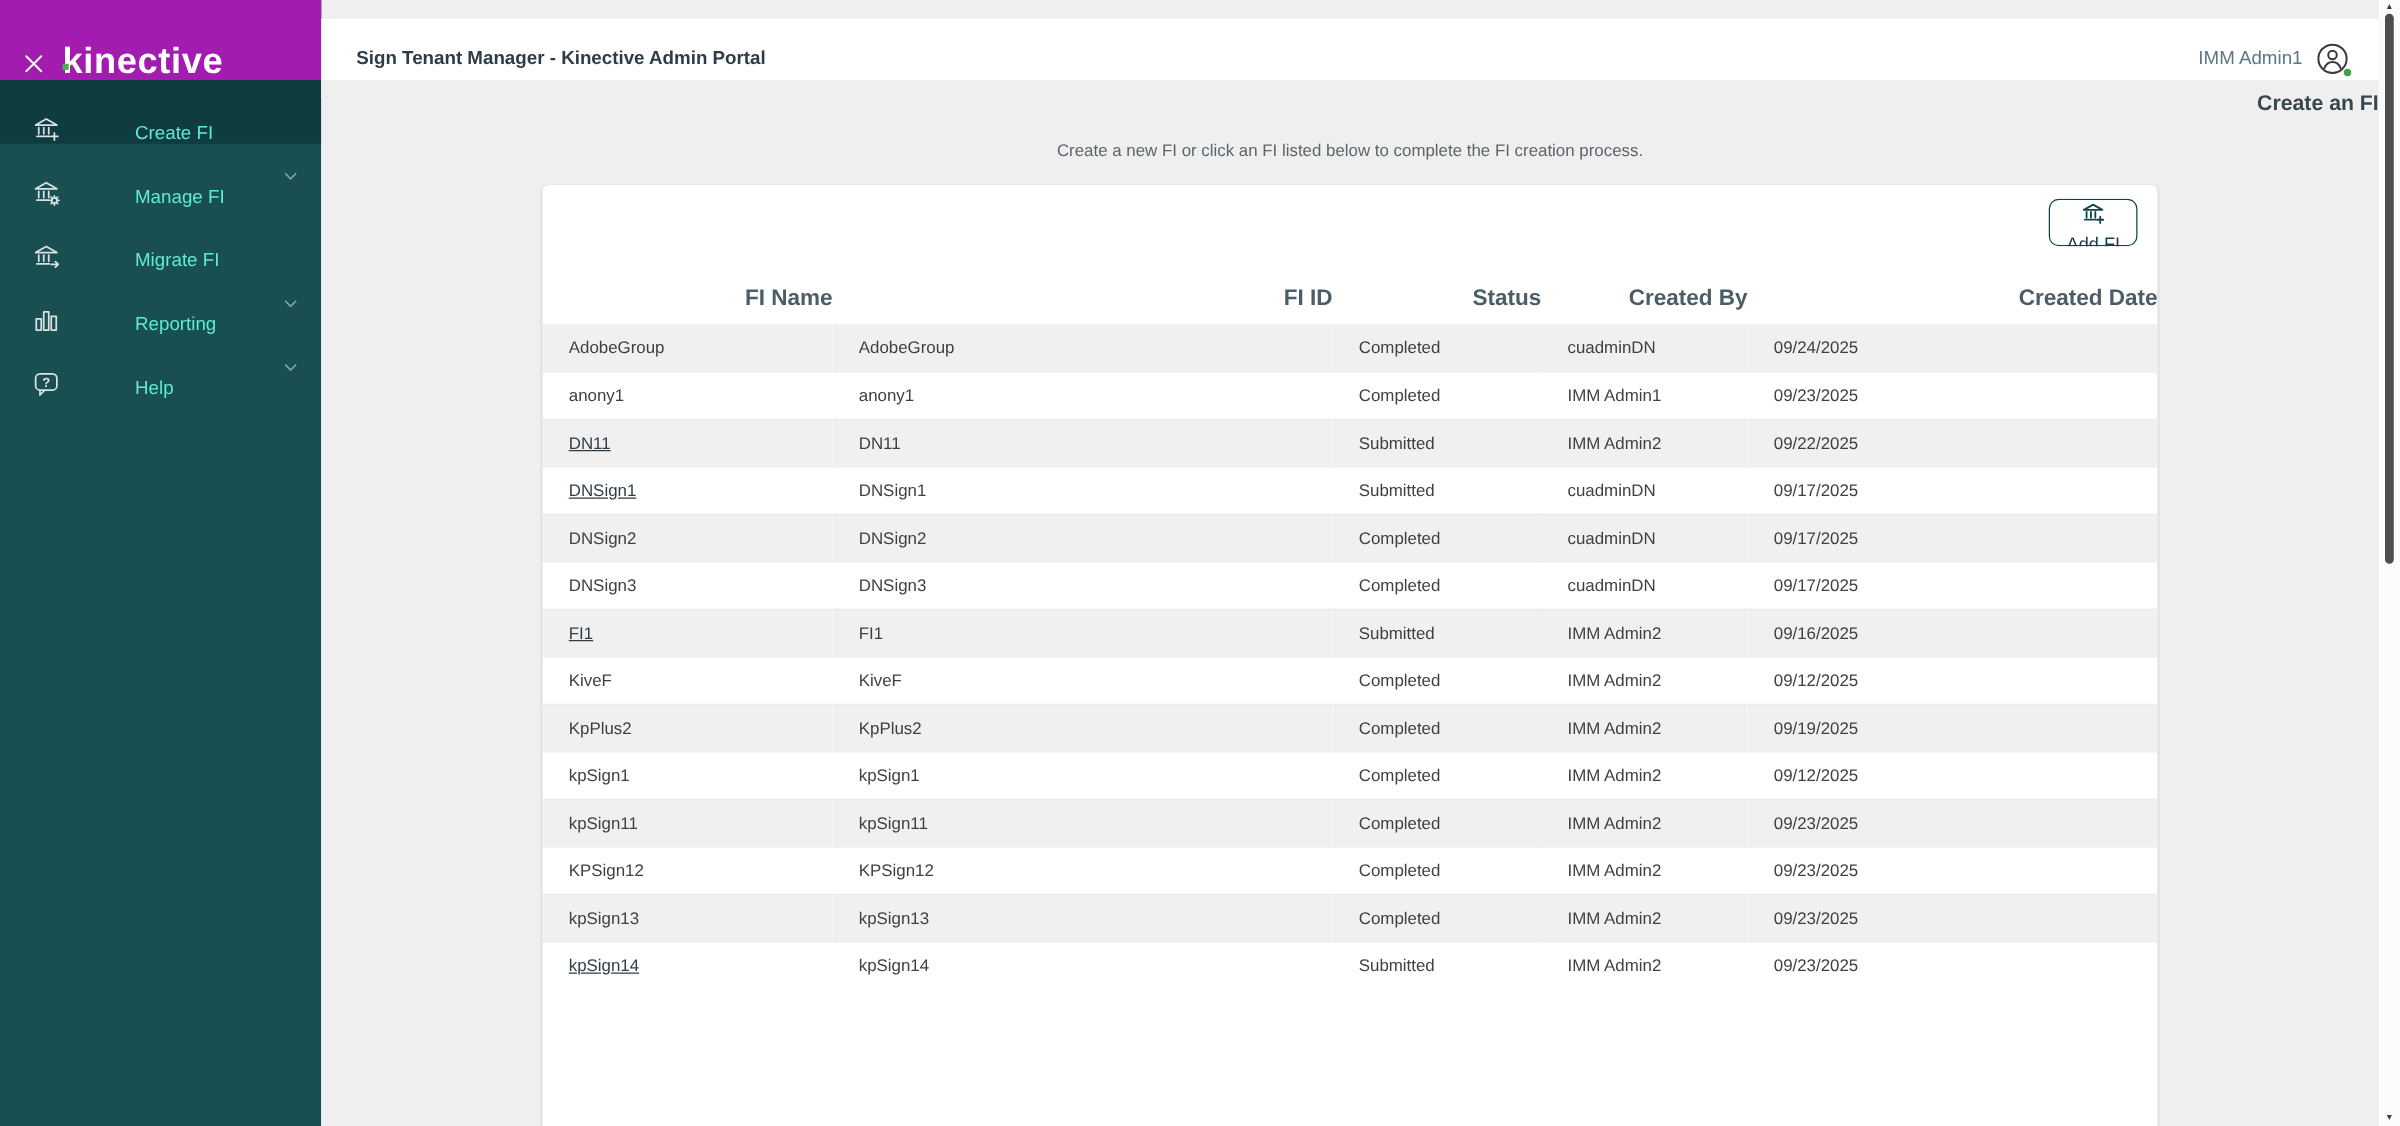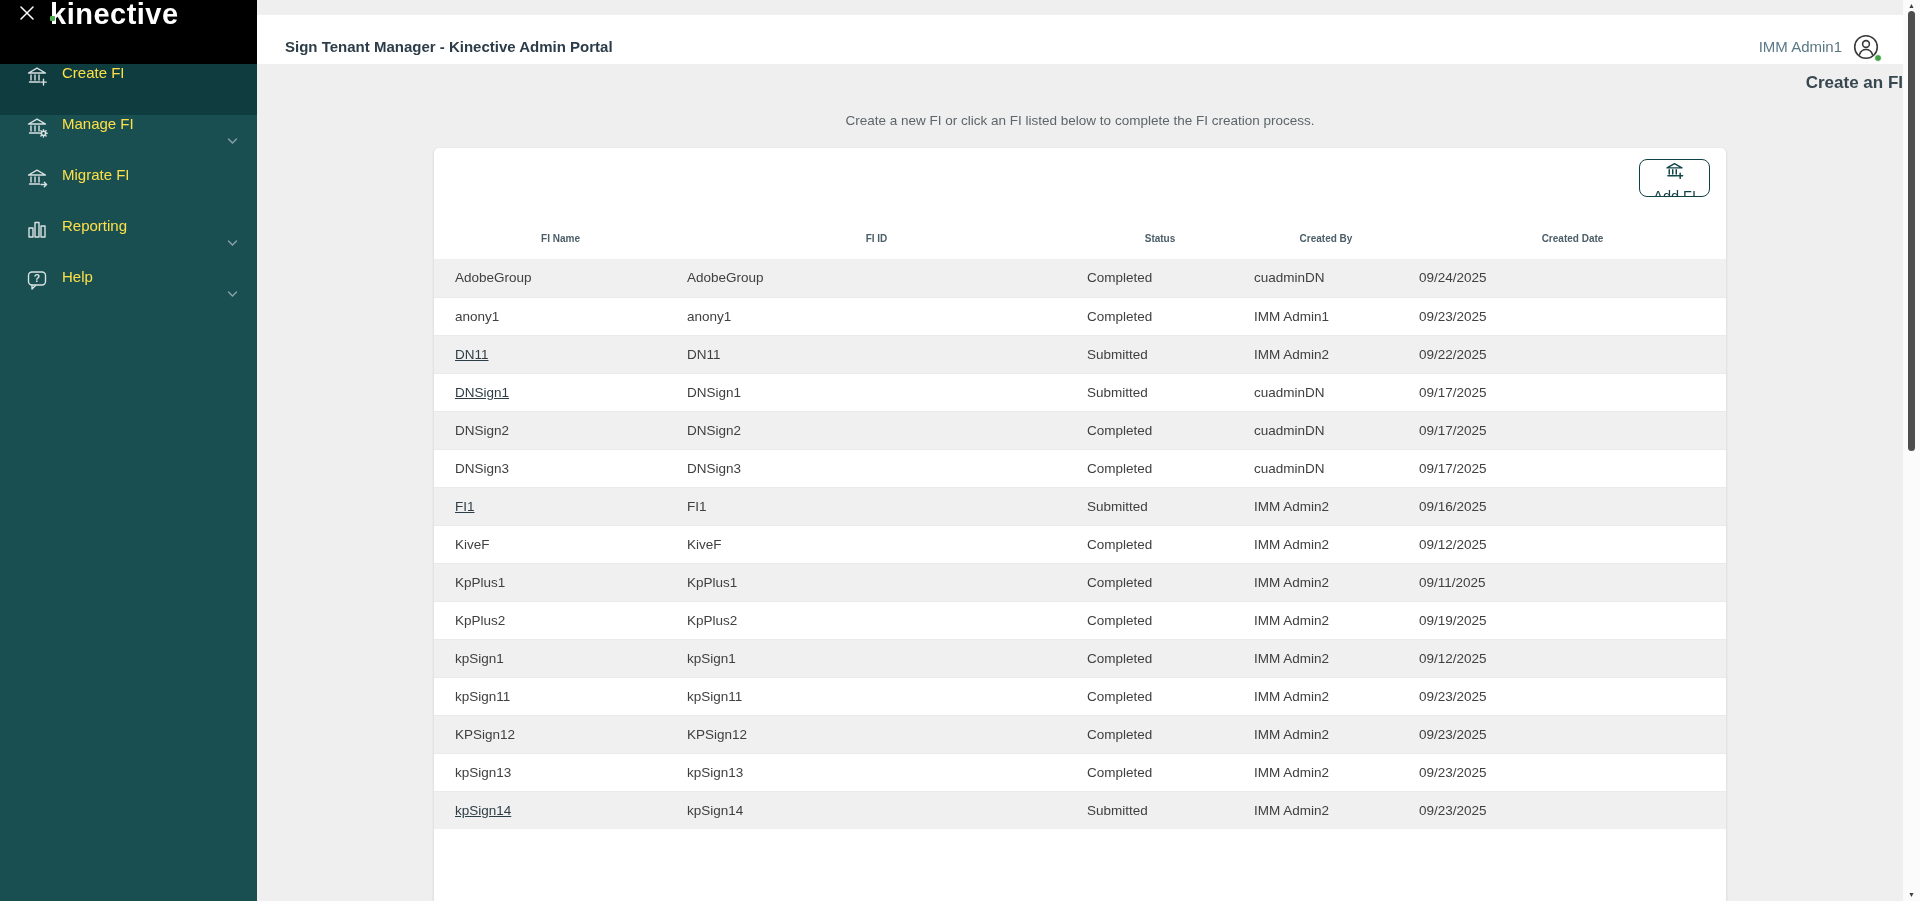--- a/index.html
+++ b/index.html
@@ -10,44 +10,45 @@
     position: relative;
   }
 
   
   .sidebar {
     position: absolute; left: 0; top: 0;
     width: 257px; height: 901px;
     background: #1a4f52;
   }
   .sidebar-header {
-    height: 64px; background: #000000;
-    display: flex; align-items: flex-start;
+    height: 64px; background: #a21caf;
+    display: flex; align-items: flex-end;
     padding-left: 14px;
   }
   .close-btn {
     width: 26px; height: 26px;
     display: flex; align-items: center; justify-content: center;
     cursor: pointer; background: none; border: none;
   }
   .logo {
     position: relative; margin-left: 10px;
     color: #ffffff; font-size: 29px; font-weight: bold;
     letter-spacing: 0.5px; line-height: 1;
   }
   .logo-dot {
     position: absolute; left: 0px; top: 16px;
     width: 5px; height: 5px; border-radius: 1px;
     background: #4caf50;
   }
   .nav-item {
-    height: 51px; display: flex; align-items: flex-start;
+    height: 51px; display: flex; align-items: flex-end;
     padding-left: 25px; cursor: pointer;
-    color: #fde047; font-size: 15px;
+    color: #5eead4; font-size: 15px;
     position: relative;
+    gap: 46px;
   }
   .nav-item.active { background: #0f3c3f; }
   .nav-item .nav-icon { width: 24px; height: 24px; margin-right: 13px; flex: 0 0 auto; }
   .nav-item .chev {
     position: absolute; right: 18px; top: 50%; transform: translateY(-50%);
     width: 13px; height: 13px; opacity: 0.75;
   }
 
   
   .topbar {
@@ -100,21 +101,21 @@
     cursor: pointer;
     flex-direction: column;
   }
 
   
   table.fi-table {
     width: 100%; border-collapse: collapse; table-layout: fixed;
     margin-top: 20px;
   }
   .fi-table th {
-    text-align: center; font-size: 10px; font-weight: bold;
+    text-align: right; font-size: 18px; font-weight: bold;
     color: #4b5d68; height: 42px; padding-left: 21px;
     vertical-align: middle;
   }
   .fi-table td {
     height: 38px; padding-left: 21px; vertical-align: middle;
     font-size: 13.5px; color: #404040;
     overflow: hidden; white-space: nowrap;
   }
   .fi-table tbody tr:nth-child(odd) td { background: #f0f0f0; }
   .fi-table tbody tr + tr td { border-top: 1px solid #eaeaea; }
@@ -345,27 +346,20 @@
   </tr>
 
   <tr>
     <td><span class="fi-name">KiveF</span></td>
     <td>KiveF</td>
     <td>Completed</td>
     <td>IMM Admin2</td>
     <td>09/12/2025</td>
   </tr>
 
-  <tr>
-    <td><span class="fi-name">KpPlus1</span></td>
-    <td>KpPlus1</td>
-    <td>Completed</td>
-    <td>IMM Admin2</td>
-    <td>09/11/2025</td>
-  </tr>
 
   <tr>
     <td><span class="fi-name">KpPlus2</span></td>
     <td>KpPlus2</td>
     <td>Completed</td>
     <td>IMM Admin2</td>
     <td>09/19/2025</td>
   </tr>
 
   <tr>

